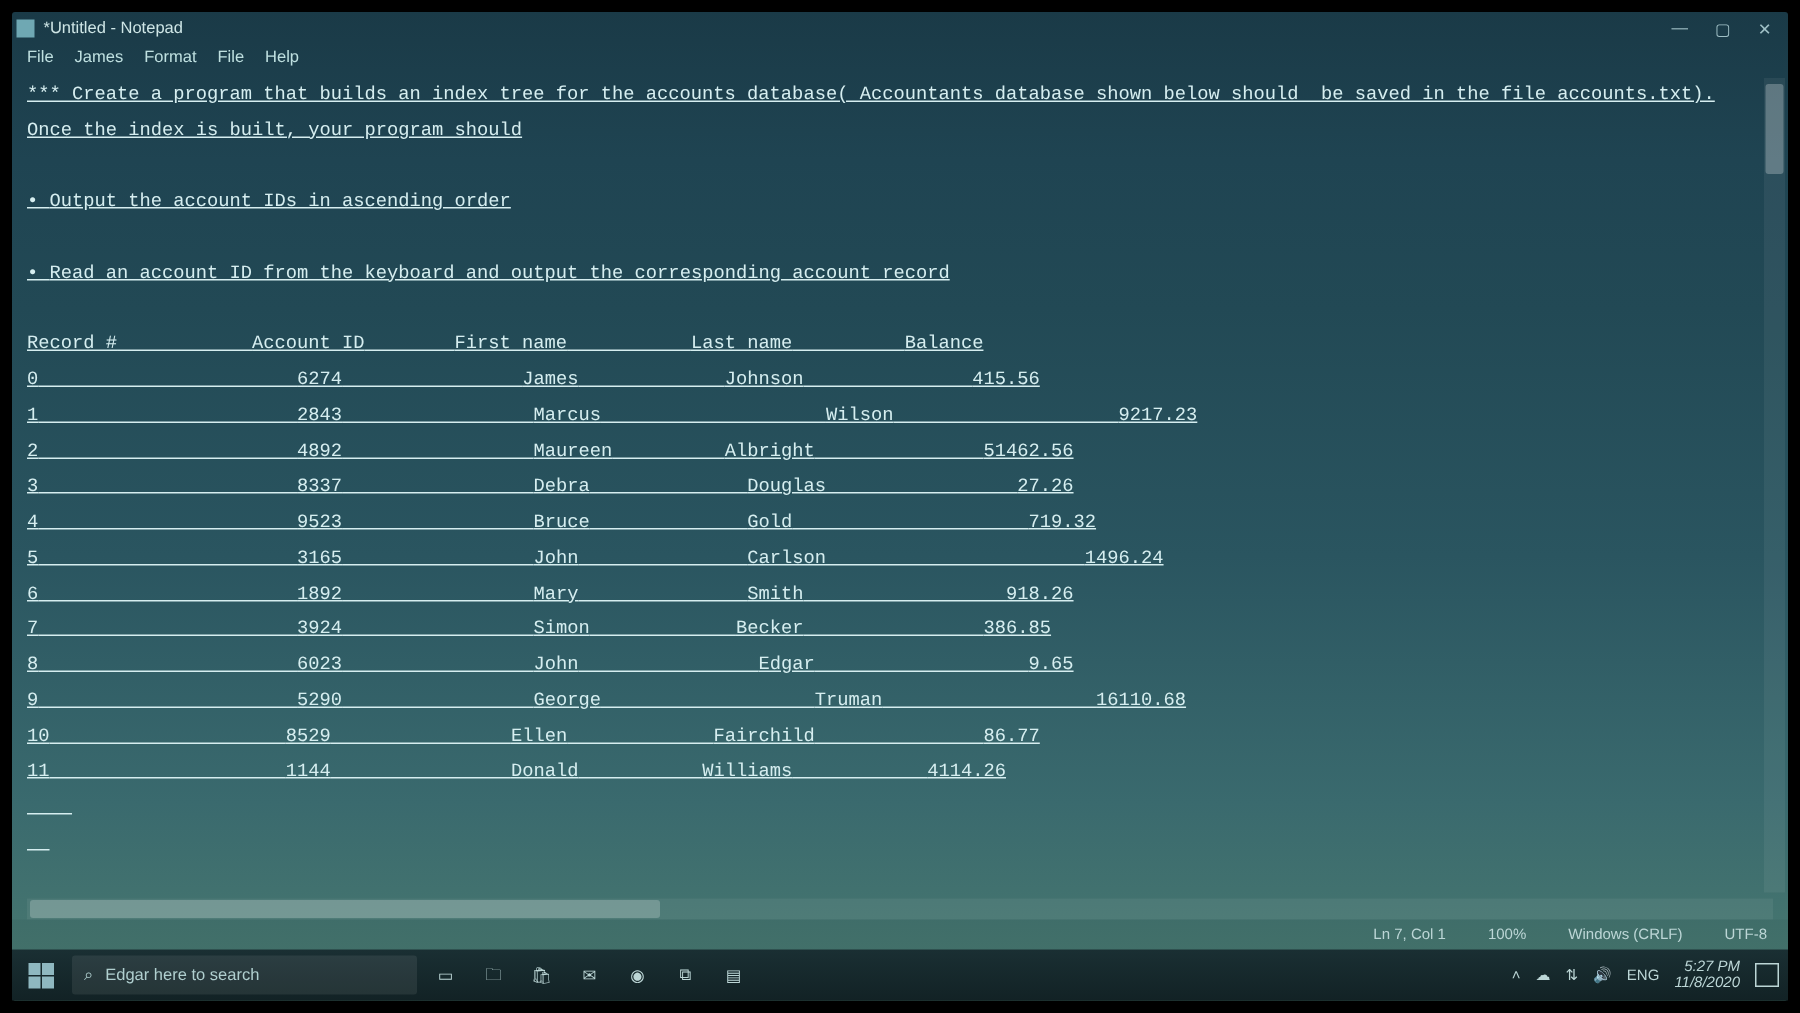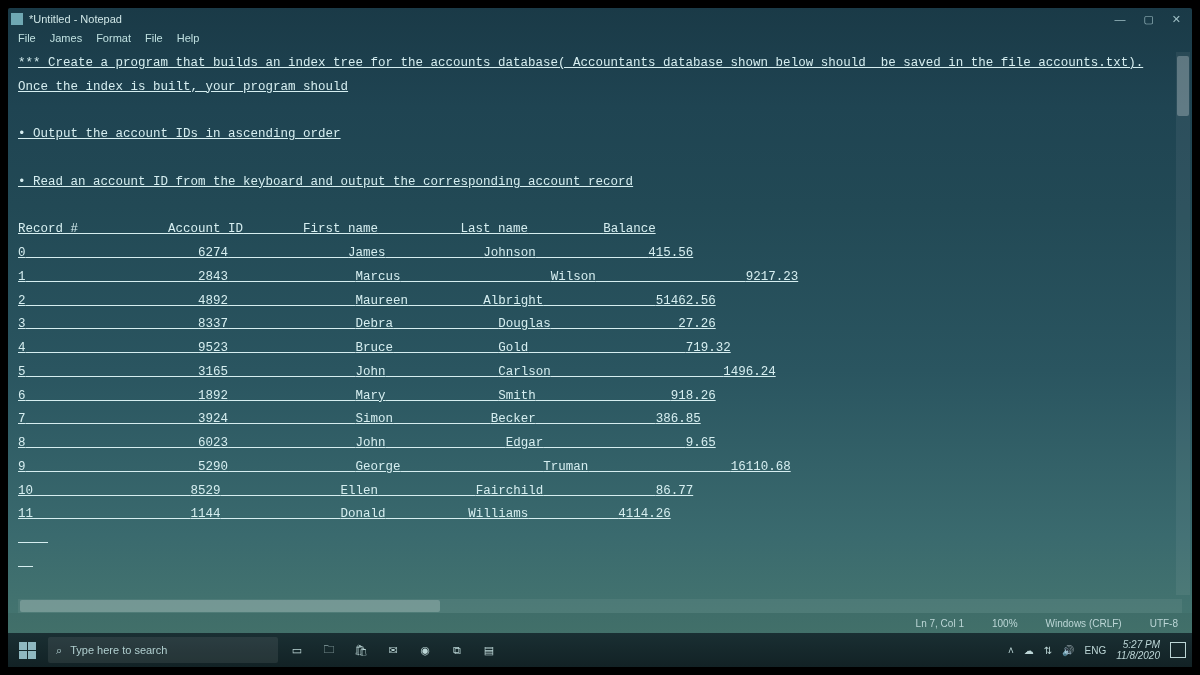--- a/index.html
+++ b/index.html
@@ -208,21 +208,21 @@
     <div class="start">
       <div class="winlogo">
           <div></div>
           <div></div>
           <div></div>
           <div></div>
         </div>
     </div>
     <div class="search">
       <span>⌕</span>
-      <span>Type here to search</span>
+      <span>Edgar here to search</span>
     </div>
     <div class="tb-icons">
       <div class="tb-icon">▭</div>
       <div class="tb-icon">🗀</div>
       <div class="tb-icon">🛍</div>
       <div class="tb-icon">✉</div>
       <div class="tb-icon">◉</div>
       <div class="tb-icon">⧉</div>
       <div class="tb-icon">▤</div>
     </div>

